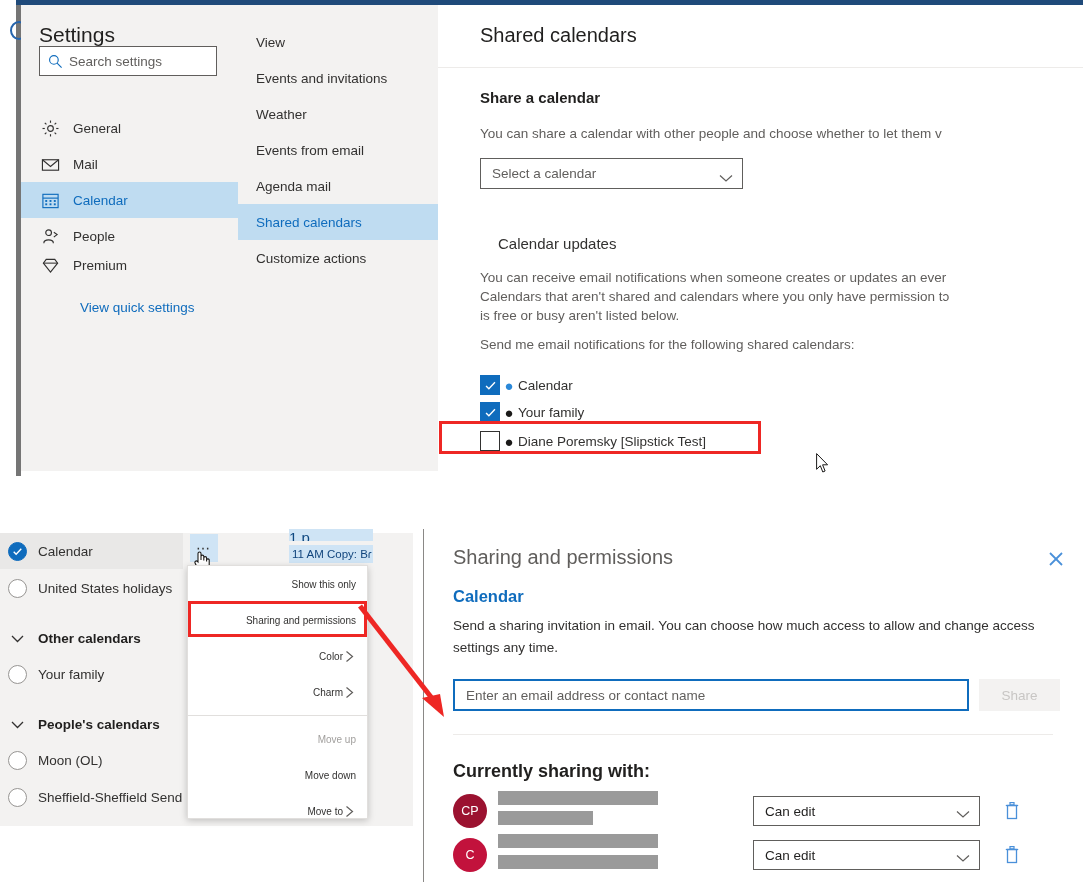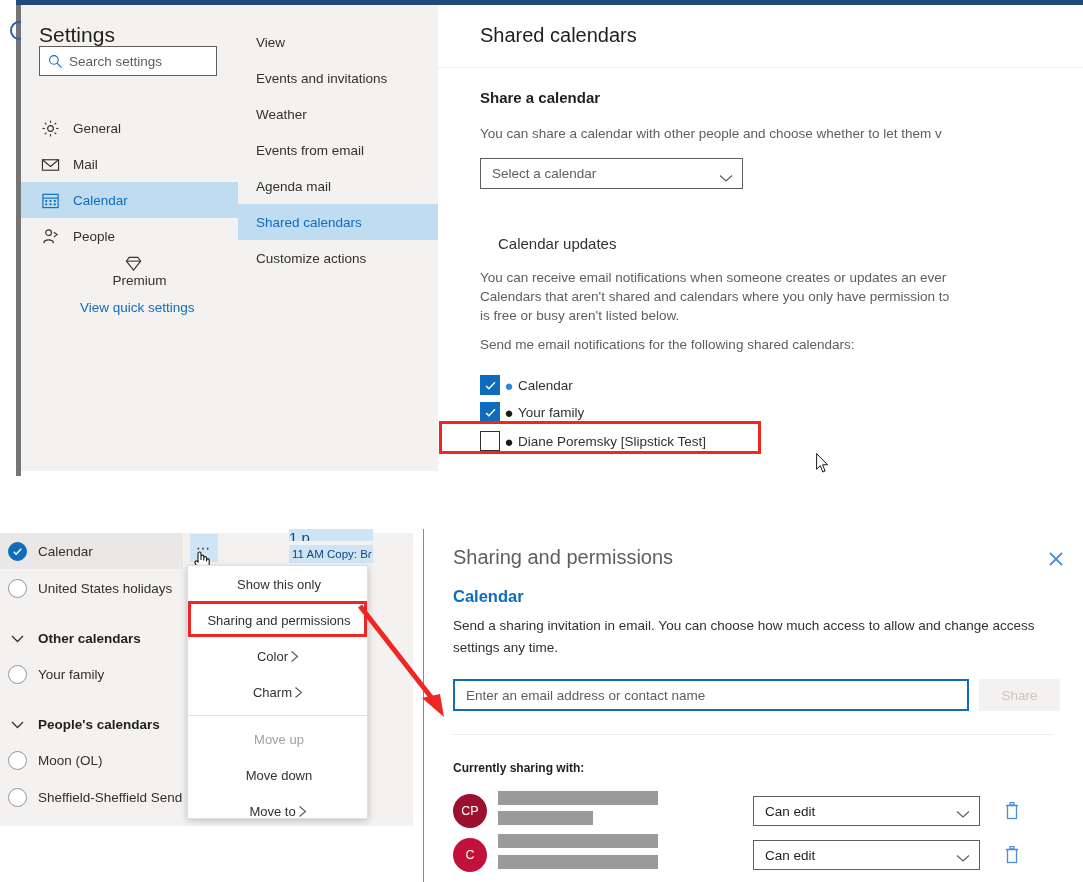--- a/index.html
+++ b/index.html
@@ -173,22 +173,22 @@
   }
   .hand-cursor { position: absolute; left: 192px; top: 549px; width: 20px; height: 24px; }
 
   .ctx-menu {
     position: absolute; left: 187px; top: 565px; width: 181px; height: 254px;
     background: #ffffff; border: 1px solid #e1dfdd;
     box-shadow: 0 1.6px 7px rgba(0,0,0,0.22);
   }
   .ctx-item {
     position: relative; height: 36px; display: flex; align-items: center;
-    justify-content: center;
-    padding: 0 11px 0 14px; font-size: 13px; color: #323130;
+    justify-content: flex-end;
+    padding: 0 11px 0 14px; font-size: 10px; color: #323130;
   }
   .ctx-item.disabled { color: #a19f9d; }
   .ctx-sep { height: 1px; background: #e1dfdd; margin: 5px 0; }
   .ctx-chev { width: 13px; height: 13px; flex: 0 0 auto; }
 
   .redbox-ctx {
     position: absolute; left: 188px; top: 601px; width: 179px; height: 36px;
     border: 3px solid #ee2724; pointer-events: none;
   }
   .red-arrow { position: absolute; left: 356px; top: 602px; width: 100px; height: 120px; pointer-events: none; }
@@ -215,21 +215,21 @@
     display: flex; align-items: center; padding-left: 11px;
     font-size: 13.5px; color: #605e5c;
   }
   .sp-share {
     position: absolute; left: 555px; top: 150px; width: 81px; height: 32px;
     background: #f3f2f1; color: #c8c6c4;
     display: flex; align-items: center; justify-content: center;
     font-size: 13.5px;
   }
   .sp-hdiv { position: absolute; left: 29px; top: 205px; width: 600px; height: 1px; background: #edebe9; }
-  .sp-sharing-label { position: absolute; left: 29px; top: 232px; font-size: 12px; color: #201f1e; font-weight: bold; }
+  .sp-sharing-label { position: absolute; left: 29px; top: 232px; font-size: 18px; color: #201f1e; font-weight: bold; }
 
   .share-row { position: absolute; left: 29px; width: 610px; height: 44px; }
   .avatar {
     position: absolute; left: 0; width: 34px; height: 34px; border-radius: 50%;
     display: flex; align-items: center; justify-content: center;
     color: #ffffff; font-size: 12.5px; font-weight: normal;
   }
   .mask-bar { position: absolute; background: #9a9a9a; height: 14px; }
   .perm-select {
     position: absolute; width: 227px; height: 30px;
@@ -317,21 +317,21 @@
           <span class="nav-ico">
             <svg viewBox="0 0 20 20" width="19" height="19">
                 <circle cx="8" cy="6" r="3" fill="none" stroke="#323130" stroke-width="1.2"></circle>
                 <path d="M3 17 C3 12.5 13 12.5 13 17" fill="none" stroke="#323130" stroke-width="1.2"></path>
                 <path d="M13.5 5.5 L17 8 L13.5 10.5" fill="none" stroke="#323130" stroke-width="1.1"></path>
               </svg>
           </span>
           <span>People</span>
         </div>
 
-        <div class="nav-item" style="top:249px;flex-direction:column;">
+        <div class="nav-item" style="top:242px;">
           <span class="nav-ico">
             <svg viewBox="0 0 20 20" width="19" height="19">
                 <polygon points="2.5,7.5 10,17 17.5,7.5 14.5,3.5 5.5,3.5" fill="none" stroke="#323130" stroke-width="1.2"></polygon>
                 <line x1="2.5" y1="7.5" x2="17.5" y2="7.5" stroke="#323130" stroke-width="1.1"></line>
               </svg>
           </span>
           <span>Premium</span>
         </div>
 
         <div class="nav-quick">View quick settings</div>

